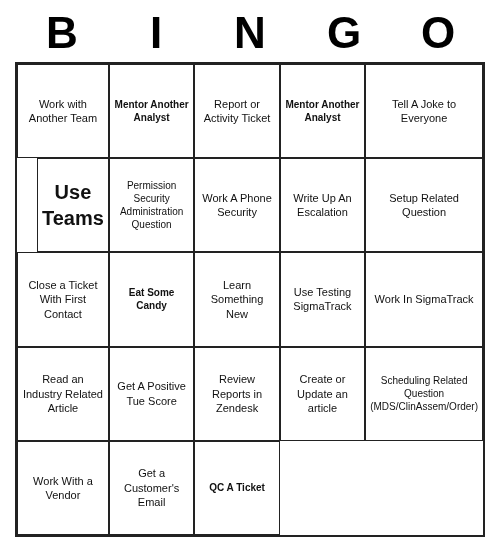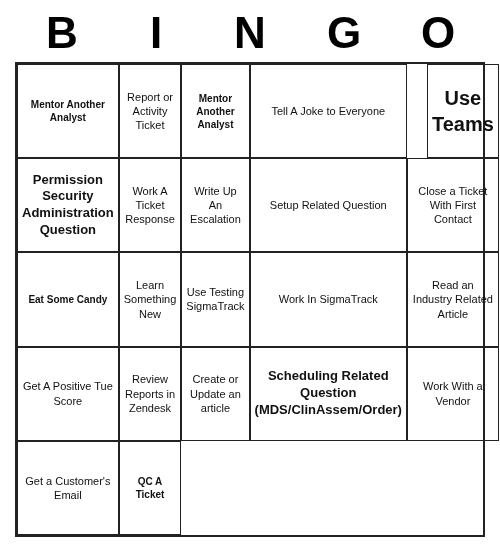--- a/index.html
+++ b/index.html
@@ -49,42 +49,42 @@
     .bingo-cell.large-text {
       font-size: 20px;
       font-weight: bold;
       margin-left: 20px;
     }
     .bingo-cell.medium-text {
       font-size: 10px;
       font-weight: bold;
     }
     .bingo-cell.small-text {
-      font-size: 13px;
-      font-weight: bold;
+      font-size: 10px;
     }
   </style>
 </head>
 <body>
 
 <div class="bingo-header">
 <span>B</span>
     <span>I</span>
     <span>N</span>
     <span>G</span>
     <span>O</span>
   </div>
 <div class="bingo-grid">
+<div class="bingo-cell">Work with Another Team</div>
     <div class="bingo-cell medium-text">Mentor Another Analyst</div>
     <div class="bingo-cell">Report or Activity Ticket</div>
     <div class="bingo-cell medium-text">Mentor Another Analyst</div>
     <div class="bingo-cell">Tell A Joke to Everyone</div>
     <div class="bingo-cell large-text">Use Teams</div>
     <div class="bingo-cell small-text">Permission Security Administration Question</div>
-    <div class="bingo-cell">Work A Ticket Response</div>
+    <div class="bingo-cell">Work A Phone Security</div>
     <div class="bingo-cell">Write Up An Escalation</div>
     <div class="bingo-cell">Setup Related Question</div>
     <div class="bingo-cell">Close a Ticket With First Contact</div>
     <div class="bingo-cell medium-text">Eat Some Candy</div>
     <div class="bingo-cell">Learn Something New</div>
     <div class="bingo-cell">Use Testing SigmaTrack</div>
     <div class="bingo-cell">Work In SigmaTrack</div>
     <div class="bingo-cell">Read an Industry Related Article</div>
     <div class="bingo-cell">Get A Positive Tue Score</div>
     <div class="bingo-cell">Review Reports in Zendesk</div>

